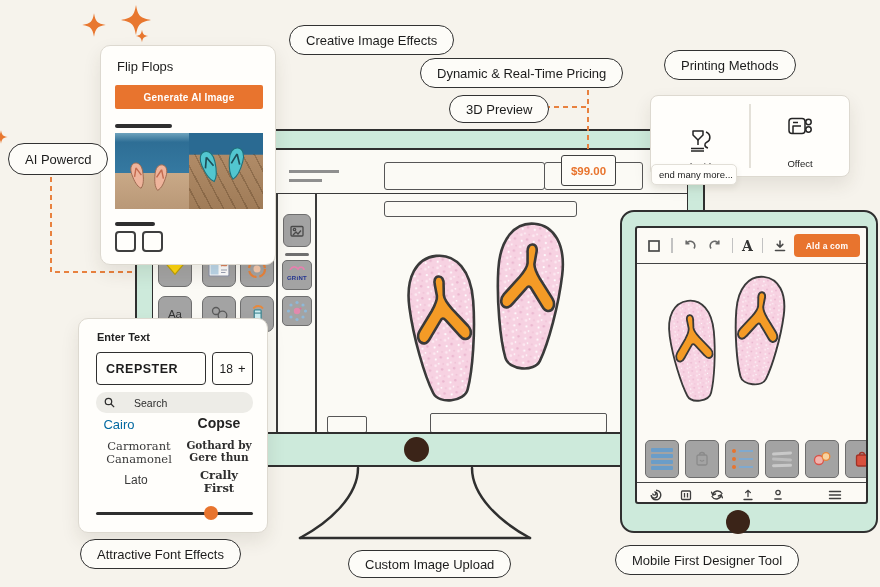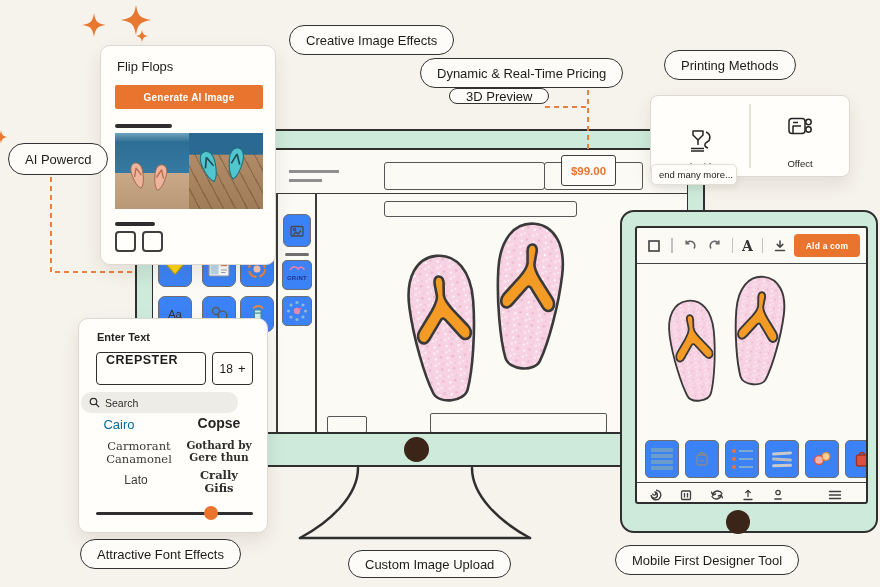--- a/index.html
+++ b/index.html
@@ -6,21 +6,21 @@
   html,body{background:#f6f3ec}
   .scene{position:relative;width:880px;height:587px;background:#f6f3ec;overflow:hidden;
          font-family:"Liberation Sans",sans-serif;color:#1f1f1f}
   .abs{position:absolute}
   .flex{display:flex;align-items:center;justify-content:center}
   .pill{position:absolute;display:flex;align-items:center;justify-content:center;
         background:#fdfcf8;border:1.6px solid #323232;border-radius:999px;
         height:30px;padding:0 16px;font-size:13px;font-weight:500;color:#1c1c1c;z-index:6;white-space:nowrap}
   .card{position:absolute;background:#fffefb;border:1px solid #ddd9d0;border-radius:10px;
         box-shadow:0 8px 18px rgba(60,50,30,.10);z-index:4}
-  .tile{position:absolute;background:#3b82f6;border:1.5px solid #6e6e6e;border-radius:7px;
+  .tile{position:absolute;background:#a3a3a3;border:1.5px solid #6e6e6e;border-radius:7px;
         display:flex;align-items:center;justify-content:center}
   .serif{font-family:"DejaVu Serif",serif}
   .script{font-family:"DejaVu Serif",serif;}
   .pre{white-space:pre-line;text-align:center;line-height:1.15}
   .vsep{width:1.5px;height:15px;background:#c2c2c2}
   svg{display:block}
 </style>
 </head>
 <body>
 
@@ -338,63 +338,63 @@
       </svg>
       <span style="font-size:9.5px;margin-top:16px;color:#222">Offect</span>
     </div>
   </div>
   <div class="abs" style="left:651px;top:164px;width:86px;height:21px;background:#fffefb;border:1px solid #e2dfd7;border-radius:5px;display:flex;align-items:center;padding-left:7px;font-size:9.5px;color:#222;z-index:4;box-shadow:0 3px 6px rgba(60,50,30,.08)">
     <span>end many more...</span>
   </div>
 
   <div class="card" style="left:78px;top:318px;width:190px;height:215px">
     <div class="abs" style="left:18px;top:12px;font-size:11px;font-weight:bold;color:#222">Enter Text</div>
-    <div class="abs" style="left:17px;top:33px;width:110px;height:33px;border:1.8px solid #2f2f2f;border-radius:4px;display:flex;align-items:flex-start;padding-left:9px;font-size:12.5px;font-weight:bold;letter-spacing:.5px;color:#1d1d1d">
+    <div class="abs" style="left:17px;top:33px;width:110px;height:33px;border:1.8px solid #2f2f2f;border-radius:4px;display:flex;align-items:center;padding-left:9px;font-size:12.5px;font-weight:bold;letter-spacing:.5px;color:#1d1d1d">
       <span>CREPSTER</span>
     </div>
     <div class="abs flex" style="left:133px;top:33px;width:41px;height:33px;border:1.8px solid #2f2f2f;border-radius:4px;gap:5px">
       <span style="font-size:12px;color:#1d1d1d">18</span>
       <span style="font-size:13px;color:#1d1d1d">+</span>
     </div>
-    <div class="abs" style="left:2px;top:73px;width:157px;height:21px;background:#ededе9;background:#edece7;border-radius:10px;display:flex;align-items:center;gap:5px;padding-left:8px">
+    <div class="abs" style="left:17px;top:73px;width:157px;height:21px;background:#ededе9;background:#edece7;border-radius:10px;display:flex;align-items:center;gap:19px;padding-left:8px">
       <svg width="11" height="11" viewBox="0 0 13 13" fill="none" stroke="#2f2f2f" stroke-width="1.5">
         <circle cx="5.3" cy="5.3" r="3.8"></circle>
           <path d="M8.3 8.3 L12 12"></path>
       </svg>
       <span style="font-size:10.5px;color:#2c2c2c">Search</span>
     </div>
 
     <div class="abs pre" style="left:5px;top:99px;width:70px;font-size:13px;color:#0369a1">Cairo</div>
     <div class="abs pre serif" style="left:17px;top:121px;width:86px;font-size:11.5px;color:#3a3a3a">Carmorant
 Canamonel</div>
     <div class="abs pre" style="left:22px;top:155px;width:70px;font-size:12px;color:#3a3a3a">Lato</div>
     <div class="abs pre" style="left:105px;top:96px;width:70px;font-size:14px;font-weight:bold;color:#242424">Copse</div>
     <div class="abs pre script" style="left:102px;top:120px;width:76px;font-size:10.5px;font-weight:bold;color:#2e2e2e">Gothard by
 Gere thun</div>
     <div class="abs pre script" style="left:107px;top:150px;width:66px;font-size:11.5px;font-weight:bold;color:#2e2e2e">Crally
-Gifis</div>
+First</div>
 
     <div class="abs" style="left:17px;top:193px;width:157px;height:2.5px;background:#2f2f2f;border-radius:2px"></div>
     <div class="abs" style="left:125px;top:187px;width:14px;height:14px;border-radius:50%;background:#e8742e"></div>
   </div>
 
   <svg class="abs" viewBox="0 0 880 587" style="left:0;top:0;width:880px;height:587px;z-index:6;pointer-events:none" fill="#e8772f">
     <path transform="translate(136,20)" d="M0 -15 C2 -4 4 -2 15 0 C4 2 2 4 0 15 C-2 4 -4 2 -15 0 C-4 -2 -2 -4 0 -15 Z"></path>
     <path transform="translate(94,25) scale(0.78)" d="M0 -15 C2 -4 4 -2 15 0 C4 2 2 4 0 15 C-2 4 -4 2 -15 0 C-4 -2 -2 -4 0 -15 Z"></path>
     <path transform="translate(142,36) scale(0.42)" d="M0 -15 C2 -4 4 -2 15 0 C4 2 2 4 0 15 C-2 4 -4 2 -15 0 C-4 -2 -2 -4 0 -15 Z"></path>
     <path transform="translate(1,137) scale(0.45)" d="M0 -15 C2 -4 4 -2 15 0 C4 2 2 4 0 15 C-2 4 -4 2 -15 0 C-4 -2 -2 -4 0 -15 Z"></path>
   </svg>
 
   <div class="pill" style="left:289px;top:25px">
     <span>Creative Image Effects</span>
   </div>
   <div class="pill" style="left:420px;top:58px">
     <span>Dynamic &amp; Real-Time Pricing</span>
   </div>
-  <div class="pill" style="left:449px;top:88px;height:16px">
+  <div class="pill" style="left:449px;top:95px;height:28px">
     <span>3D Preview</span>
   </div>
   <div class="pill" style="left:8px;top:143px;height:32px">
     <span>AI Powercd</span>
   </div>
   <div class="pill" style="left:664px;top:50px">
     <span>Printing Methods</span>
   </div>
   <div class="pill" style="left:80px;top:539px">
     <span>Attractive Font Effects</span>

